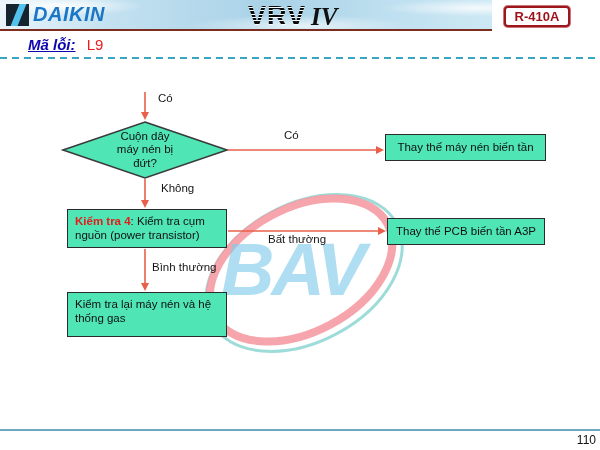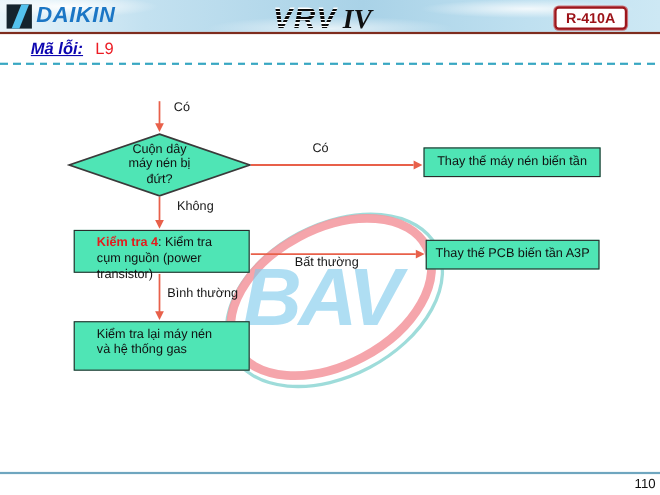--- a/index.html
+++ b/index.html
@@ -1,32 +1,32 @@
 <!DOCTYPE html>
 <html><head>
 <meta charset="utf-8">
 <style>
   html,body{margin:0;padding:0;}
   body{font-family:"Liberation Sans",sans-serif;}
   .slide{position:relative;width:600px;height:450px;background:#ffffff;overflow:hidden;}
 
   
-  .header{position:absolute;left:0;top:0;width:600px;height:29px;
+  .header{position:absolute;left:0;top:0;width:492px;height:29px;
     background:
       radial-gradient(ellipse 120px 14px at 60px 6px, rgba(255,255,255,.95), rgba(255,255,255,0) 70%),
       radial-gradient(ellipse 140px 12px at 480px 8px, rgba(255,255,255,.8), rgba(255,255,255,0) 70%),
       radial-gradient(ellipse 160px 16px at 300px 26px, rgba(255,255,255,.7), rgba(255,255,255,0) 70%),
       linear-gradient(90deg,#e9f5fb 0%,#c3e1f0 22%,#a9d2e7 55%,#bfe0f0 80%,#cde8f4 100%);
     border-bottom:2px solid #7e2c1e;}
   .daikin{position:absolute;left:6px;top:3px;display:flex;align-items:center;gap:4px;}
   .daikin-mark{position:relative;width:23px;height:22px;background:#15242e;overflow:hidden;}
   .daikin-mark .slash{position:absolute;left:9px;top:-3px;width:7px;height:28px;background:#54c2ee;transform:skewX(-22deg);}
   .daikin-word{font-size:20px;font-weight:bold;font-style:italic;color:#1b76c5;letter-spacing:.5px;}
   .vrv{position:absolute;left:248px;top:1px;display:flex;align-items:baseline;gap:5px;}
-  .vrv-main{font-size:27px;font-weight:900;font-style:italic;letter-spacing:1px;
+  .vrv-main{font-size:27px;font-weight:900;letter-spacing:1px;
     background:repeating-linear-gradient(180deg,#0b0b0b 0px,#0b0b0b 2.4px,#ffffff 2.4px,#ffffff 3.4px);
     -webkit-background-clip:text;background-clip:text;color:transparent;
     text-shadow:none;}
   .vrv-suffix{font-family:"Liberation Serif",serif;font-size:25px;font-weight:bold;font-style:italic;color:#101010;}
   .r410a{position:absolute;left:504px;top:6px;width:62px;height:17px;background:#ffffff;
     border:2px solid #9c161c;border-radius:4px;display:flex;align-items:center;justify-content:center;
     font-size:13px;font-weight:bold;color:#9c1218;box-shadow:0 0 0 1px #c9737a;}
 
   
   .error-line{position:absolute;left:28px;top:36px;font-size:15px;}
@@ -39,21 +39,21 @@
   .wm-layer{position:absolute;left:0;top:0;width:600px;height:450px;z-index:1;pointer-events:none;}
   .wm-text{position:absolute;left:221px;top:233px;font-size:74px;font-weight:bold;font-style:italic;
     letter-spacing:-3px;color:rgba(126,202,236,.62);line-height:1;text-align:center;}
 
   
   .fc-svg{position:absolute;left:0;top:0;width:600px;height:450px;z-index:2;pointer-events:none;}
   .fc-label{position:absolute;z-index:3;font-size:11.5px;color:#161616;white-space:nowrap;}
   .fc-box{position:absolute;z-index:3;background:#4fe5b5;border:1.5px solid #2b2b2b;
     box-sizing:border-box;font-size:11.5px;color:#101010;line-height:1.25;}
   .fc-box.center{display:flex;align-items:center;justify-content:center;text-align:center;}
-  .fc-box.left{padding:4px 20px;}
+  .fc-box.left{padding:4px 7px;}
   .diamond-text{position:absolute;left:63px;top:122px;width:164px;height:56px;z-index:3;
     display:flex;align-items:center;justify-content:center;text-align:center;
     font-size:11.5px;color:#101010;line-height:1.18;}
   .check-title{color:#e31c1c;font-weight:bold;}
 
   
   .footer-line{position:absolute;left:0;top:429px;width:600px;height:2px;background:#6fa6bf;}
   .footer-center{position:absolute;left:0;top:433px;width:600px;text-align:center;font-size:12px;color:#111;}
   .footer-page{position:absolute;right:4px;top:433px;font-size:12px;color:#111;}
 </style>

